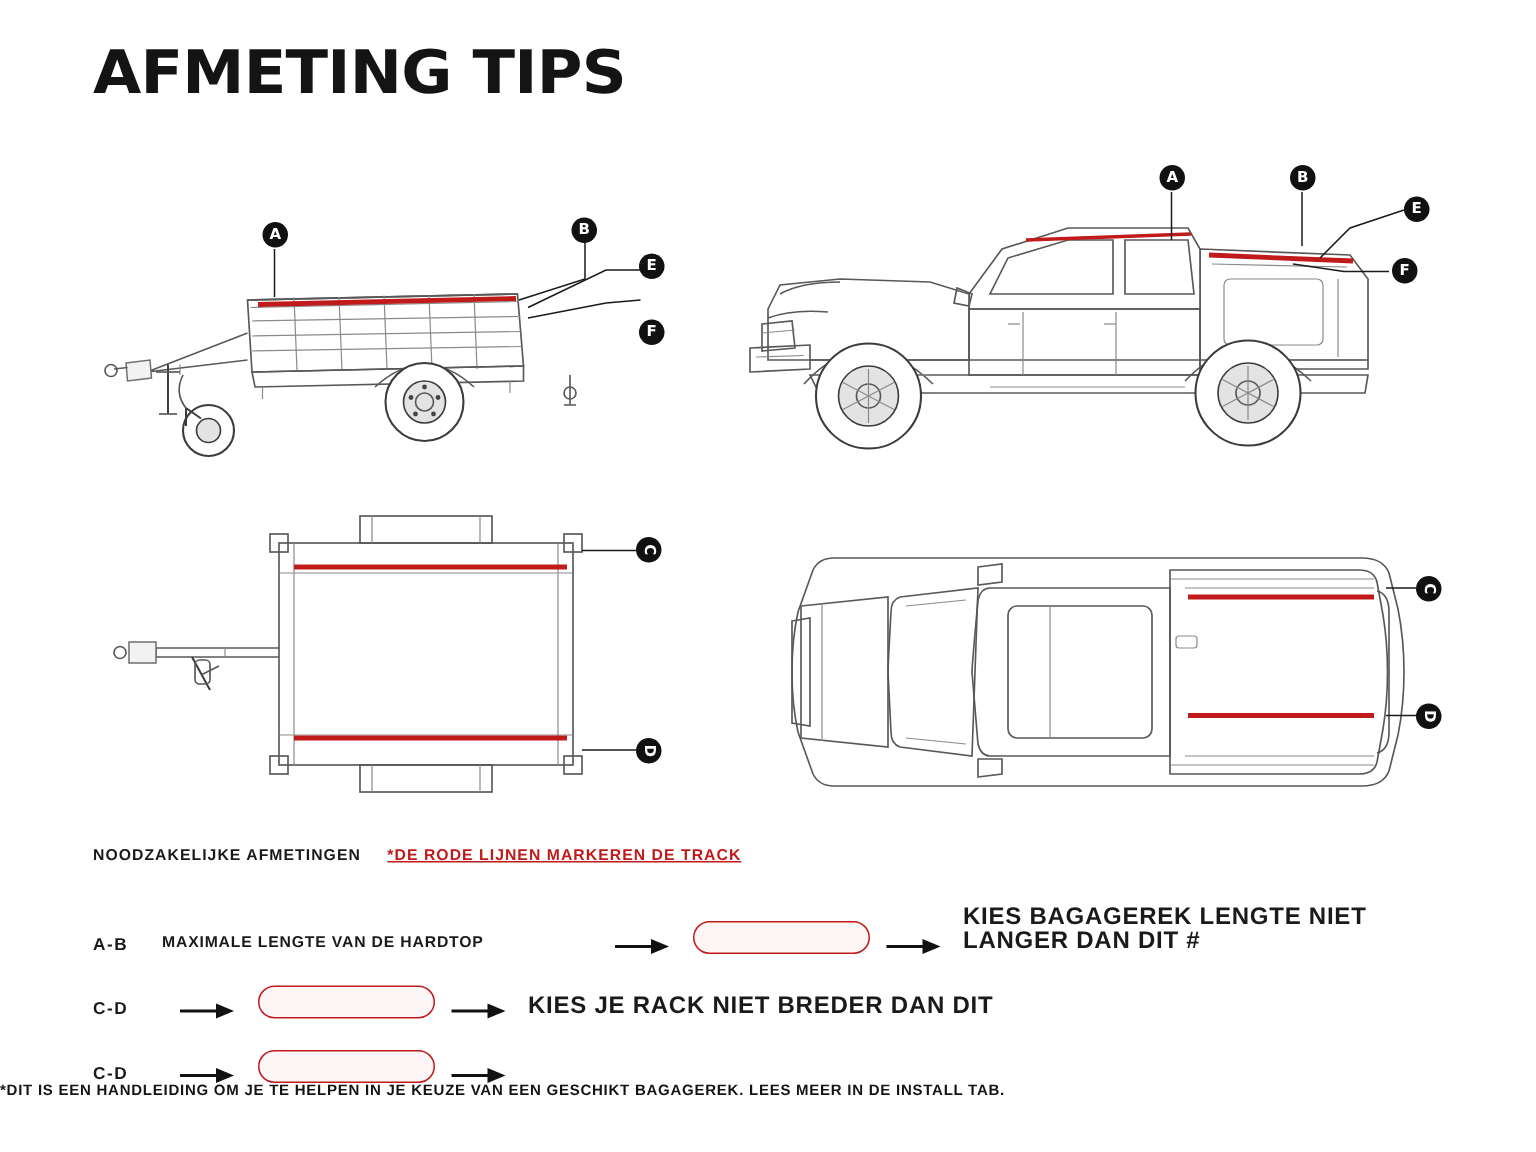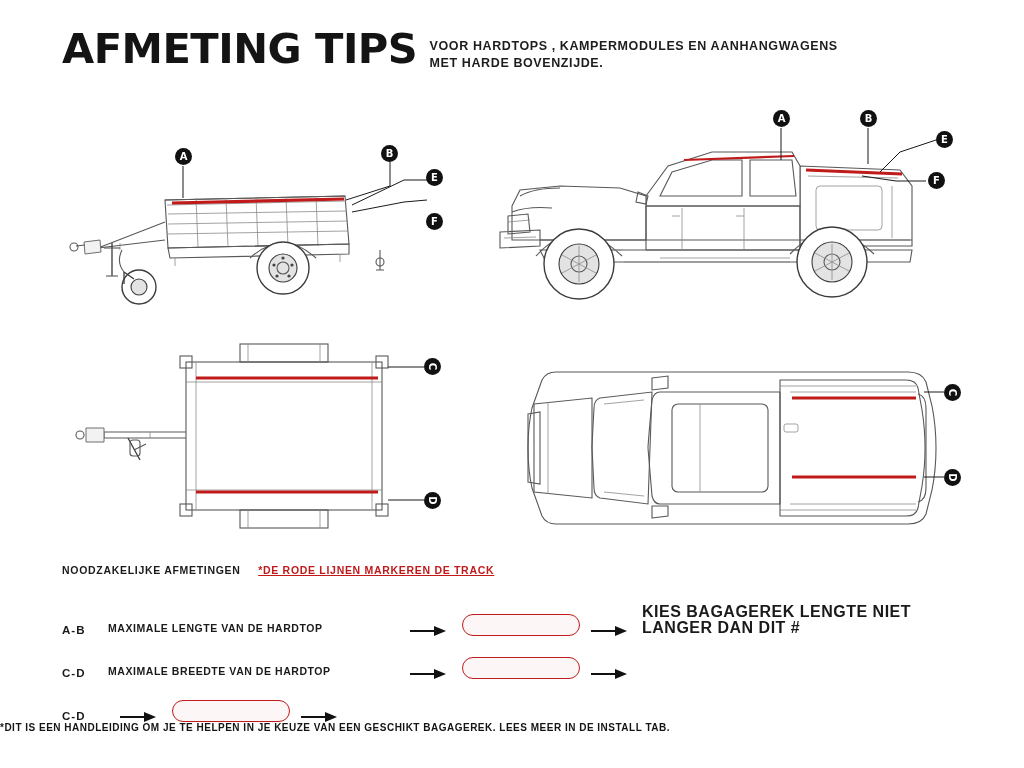--- a/index.html
+++ b/index.html
@@ -20,21 +20,21 @@
     inset: 0;
   }
 
   
   .header {
     position: absolute;
     left: 62px;
     top: 28px;
     width: 880px;
     display: flex;
-    align-items: flex-start;
+    align-items: center;
     gap: 26px;
   }
   .title {
     font-family: "DejaVu Sans", sans-serif;
     font-weight: bold;
     font-size: 40px;
     letter-spacing: -0.5px;
     line-height: 42px;
     color: #141414;
     text-transform: uppercase;
@@ -197,24 +197,20 @@
     color: #141414;
   }
 </style>
 </head>
 <body>
 
 <div class="page">
 
   <div class="header">
     <div class="title">AFMETING TIPS</div>
-    <div class="subtitle">
-      <div>VOOR HARDTOPS , KAMPERMODULES EN AANHANGWAGENS</div>
-      <div>MET HARDE BOVENZIJDE.</div>
-    </div>
   </div>
 
   <svg class="art" width="1024" height="768" viewBox="0 0 1024 768">
 
     <g>
 
       <path class="fillw" d="M165 200 L345 196 L349 244 L168 248 Z"></path>
 
       <path class="ln" d="M165 200 L345 196"></path>
       <path class="ln-thin" d="M167 205 L346 201"></path>
@@ -440,28 +436,28 @@
           </div>
         <div class="pill"></div>
         <div class="arrow-cell2">
             <div class="arrow"></div>
           </div>
         <div class="result">KIES BAGAGEREK LENGTE NIET LANGER DAN DIT #</div>
       </div>
 
       <div class="row">
         <div class="code">C-D</div>
-        <div class="desc">MAXIMALE BREEDTE VAN DE HARDTOP</div>
         <div class="arrow-cell">
             <div class="arrow"></div>
           </div>
         <div class="pill"></div>
         <div class="arrow-cell2">
             <div class="arrow"></div>
           </div>
+        <div class="result">KIES JE RACK NIET BREDER DAN DIT</div>
       </div>
 
       <div class="row">
         <div class="code">C-D</div>
         <div class="arrow-cell">
             <div class="arrow"></div>
           </div>
         <div class="pill"></div>
         <div class="arrow-cell2">
             <div class="arrow"></div>

